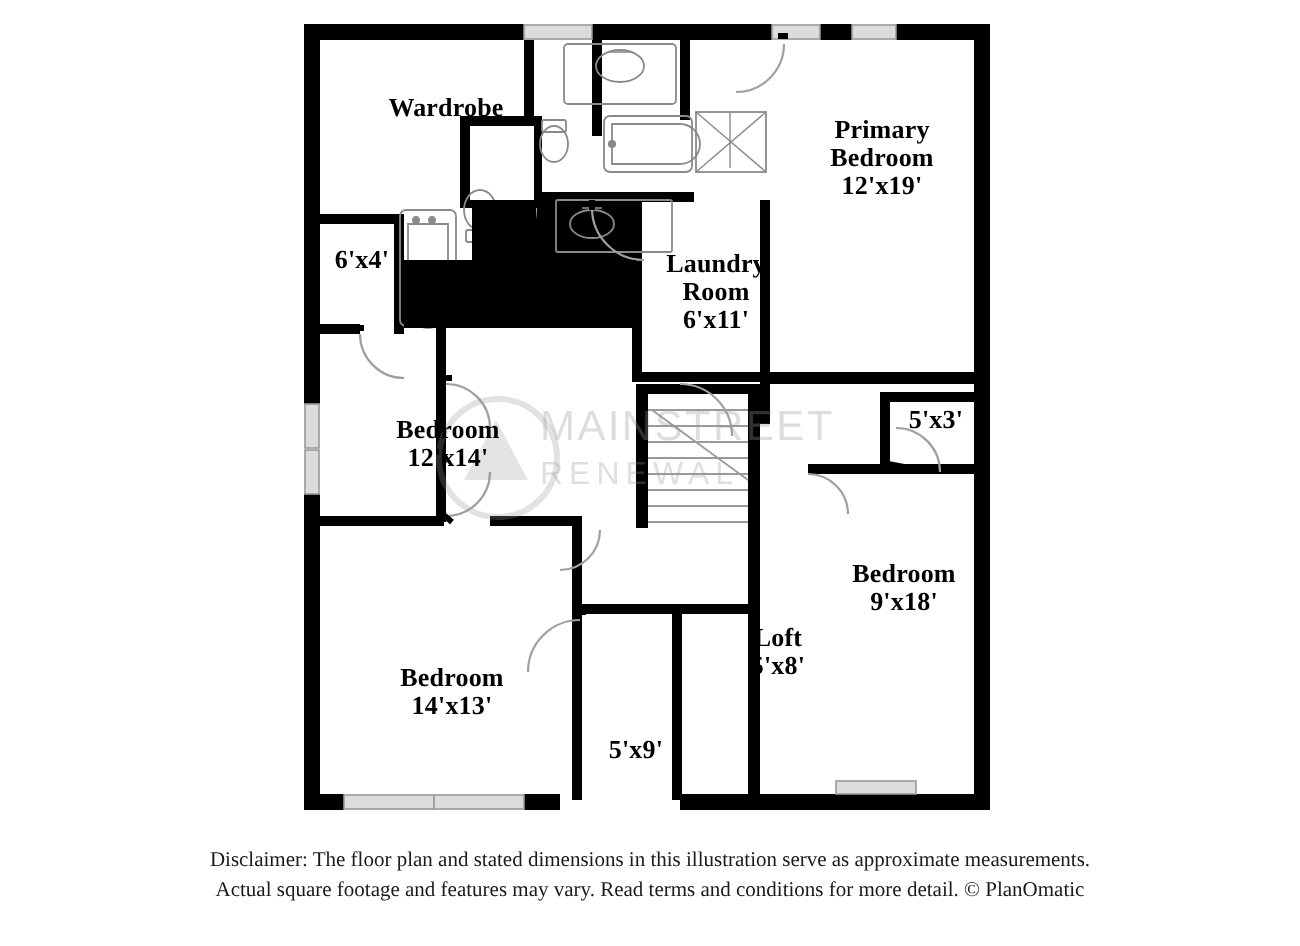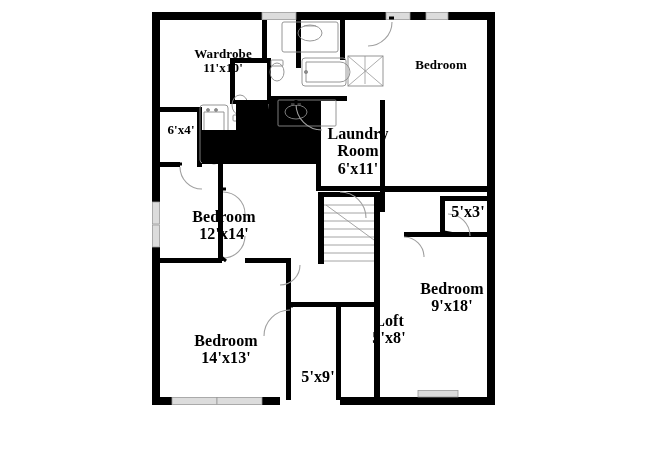--- a/index.html
+++ b/index.html
@@ -32,21 +32,21 @@
     font-family: "Liberation Serif", serif;
     font-weight: bold;
     color: #000000;
     line-height: 1.08;
     white-space: nowrap;
     letter-spacing: 0.1px;
   }
   .room-label .nm { display: block; }
   .room-label .dm { display: block; }
   .lbl-13 { font-size: 13px; }
-  .lbl-12 { font-size: 16px; }
+  .lbl-12 { font-size: 13px; }
   #disclaimer {
     position: absolute;
     left: 0;
     top: 424px;
     width: 650px;
     text-align: center;
     font-family: "Liberation Serif", serif;
     font-size: 10.5px;
     color: #1a1a1a;
     line-height: 1.42;
@@ -302,32 +302,39 @@
       <path d="M300 265 A20 20 0 0 1 280 285"></path>
     </g>
 
     <g fill="#000000">
       <rect x="202" y="130" width="116" height="34"></rect>
       <rect x="236" y="100" width="32" height="64"></rect>
     </g>
 
   </svg>
 
+  <div id="watermark">
+    <div class="wm-logo"></div>
+    <div class="wm-arrow"></div>
+    <div class="wm-text">MAINSTREET</div>
+    <div class="wm-text2">RENEWAL</div>
+  </div>
 
   <div class="room-label lbl-13" style="left:168px; top:47px; width:110px;">
     <span class="nm">Wardrobe</span>
-    <span class="dm">11'x10'</span>
   </div>
 
   <div class="room-label lbl-13" style="left:155px; top:123px; width:52px;">
     <span class="dm">6'x4'</span>
   </div>
 
   <div class="room-label lbl-13" style="left:392px; top:58px; width:98px;">
+    <span class="nm">Primary</span>
     <span class="nm">Bedroom</span>
+    <span class="dm">12'x19'</span>
   </div>
 
   <div class="room-label lbl-12" style="left:322px; top:125px; width:72px;">
     <span class="nm">Laundry</span>
     <span class="nm">Room</span>
     <span class="dm">6'x11'</span>
   </div>
 
   <div class="room-label lbl-12" style="left:178px; top:208px; width:92px;">
     <span class="nm">Bedroom</span>
@@ -351,15 +358,17 @@
   <div class="room-label lbl-12" style="left:180px; top:332px; width:92px;">
     <span class="nm">Bedroom</span>
     <span class="dm">14'x13'</span>
   </div>
 
   <div class="room-label lbl-12" style="left:295px; top:368px; width:46px;">
     <span class="dm">5'x9'</span>
   </div>
 
   <div id="disclaimer">
+    <span class="dline">Disclaimer: The floor plan and stated dimensions in this illustration serve as approximate measurements.</span>
+    <span class="dline">Actual square footage and features may vary. Read terms and conditions for more detail. © PlanOmatic</span>
   </div>
 
 </div>
 
 </body></html>

